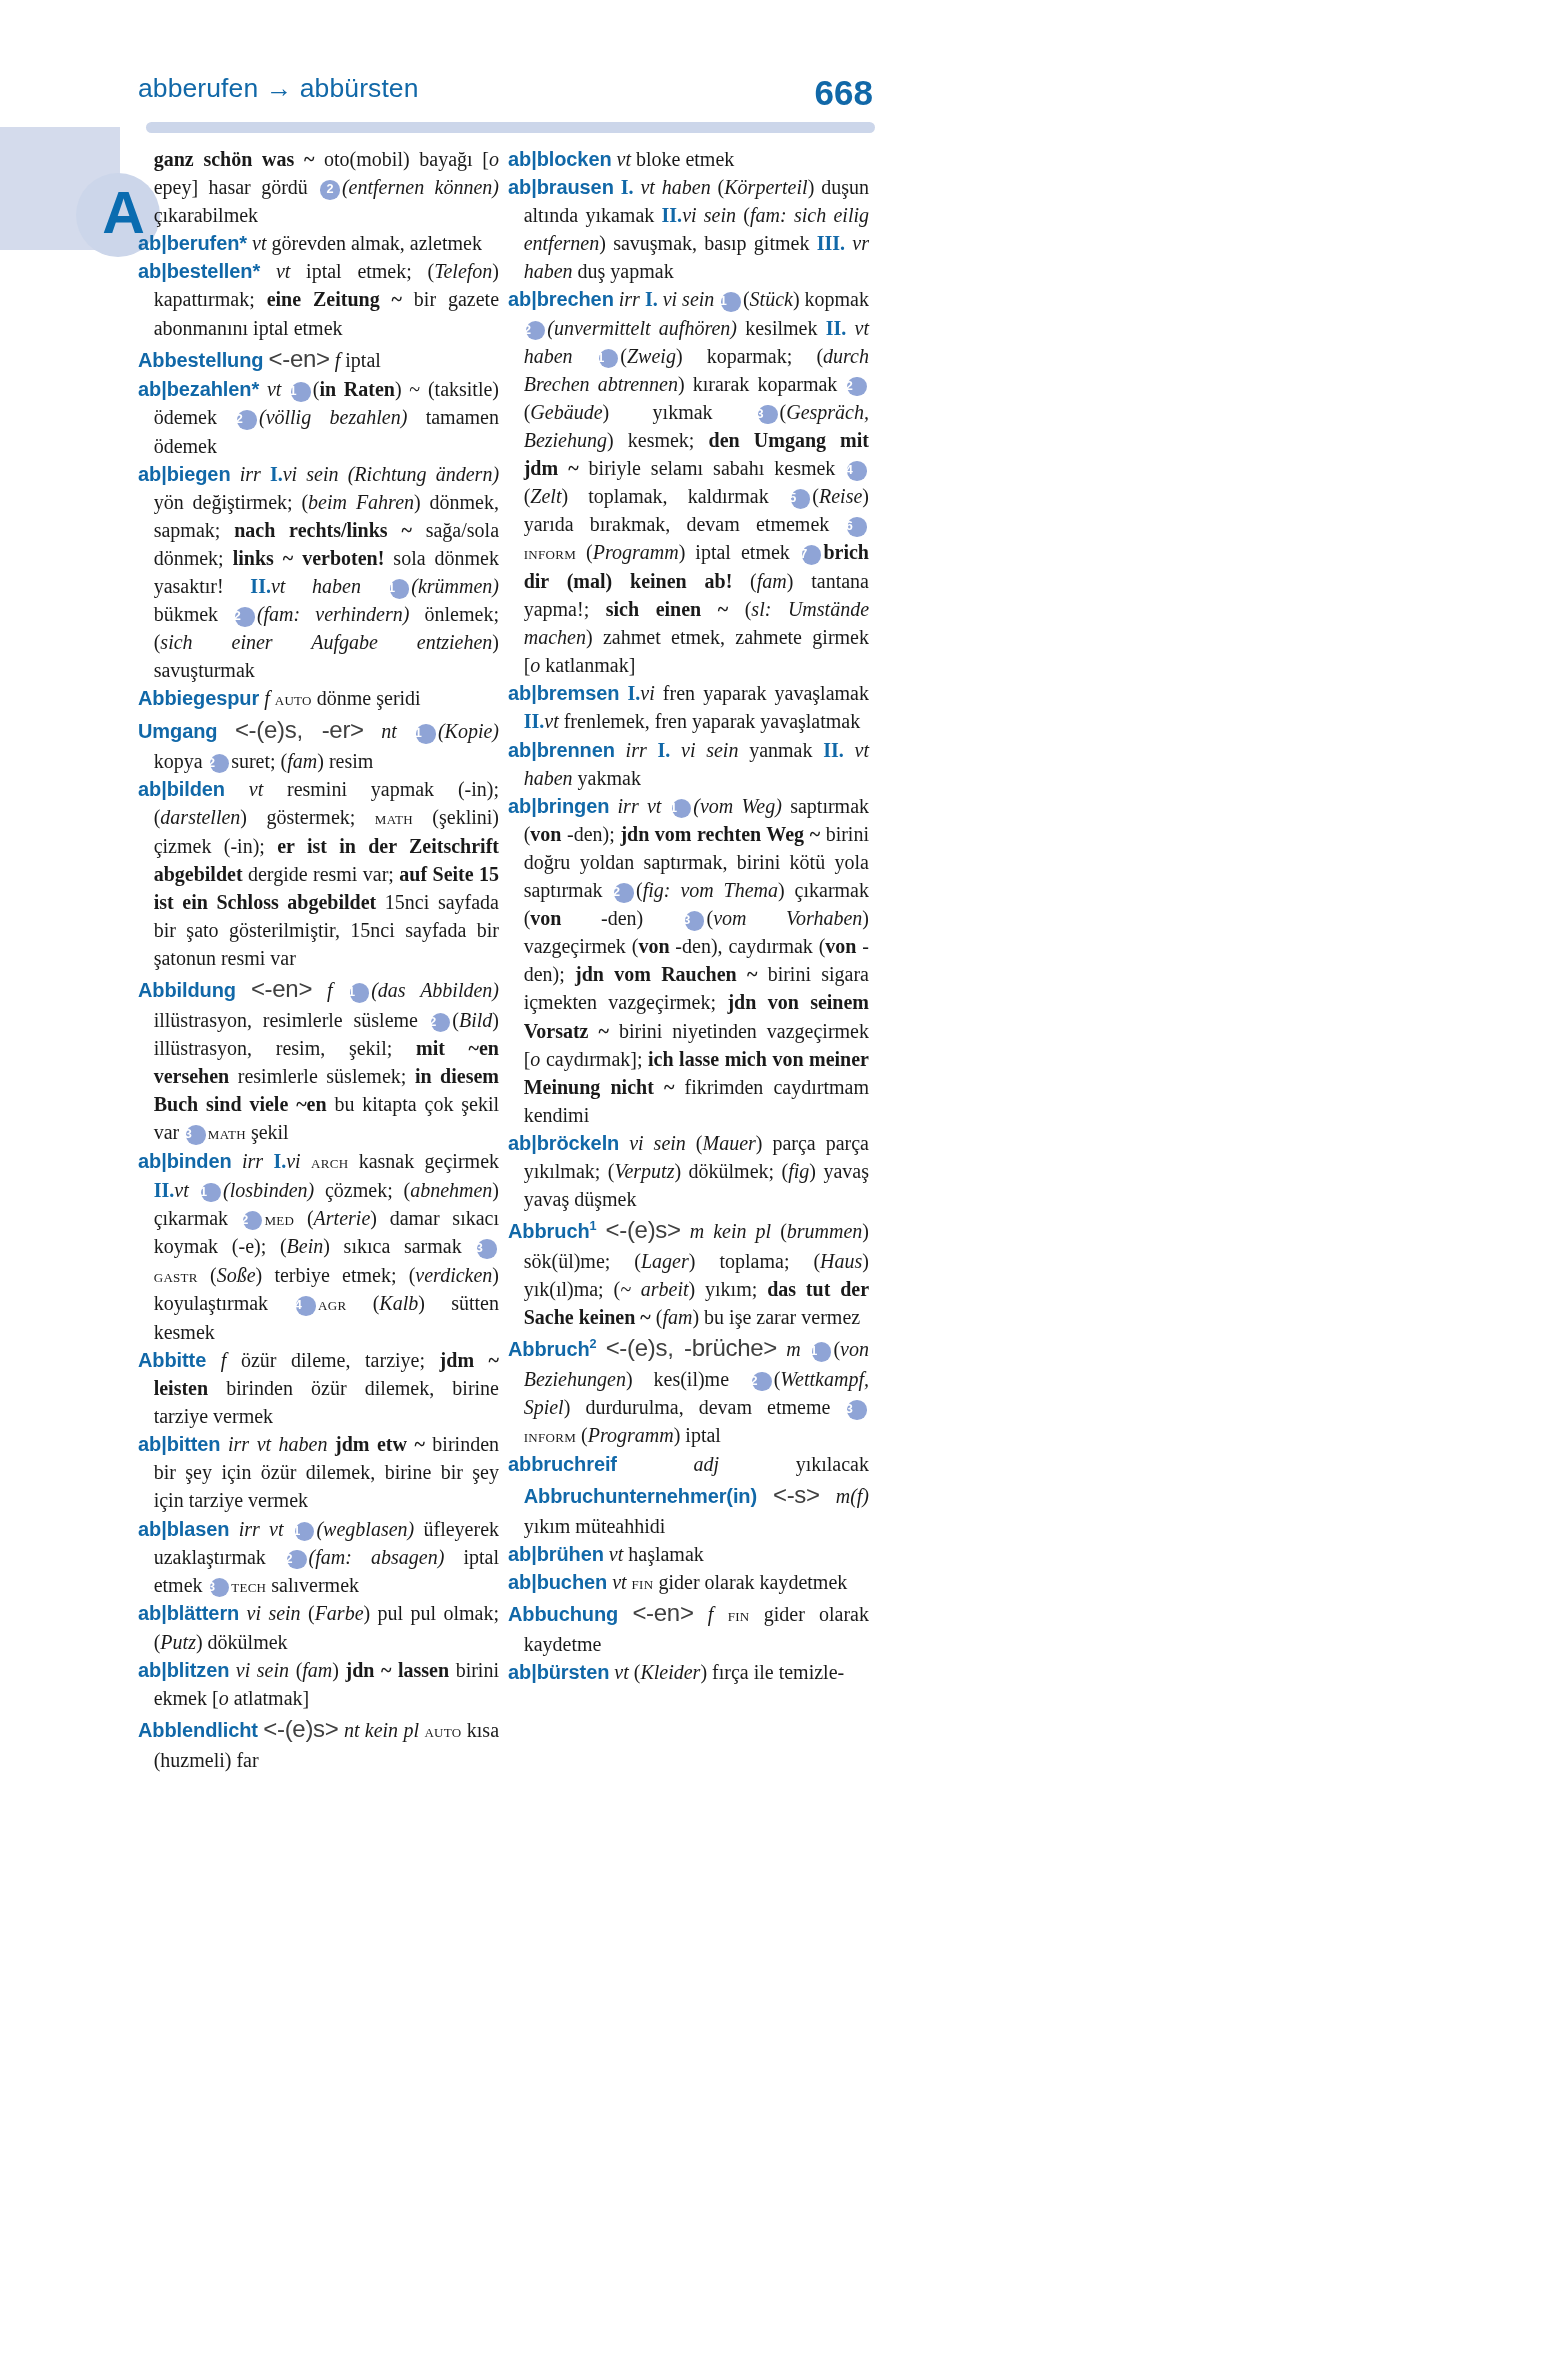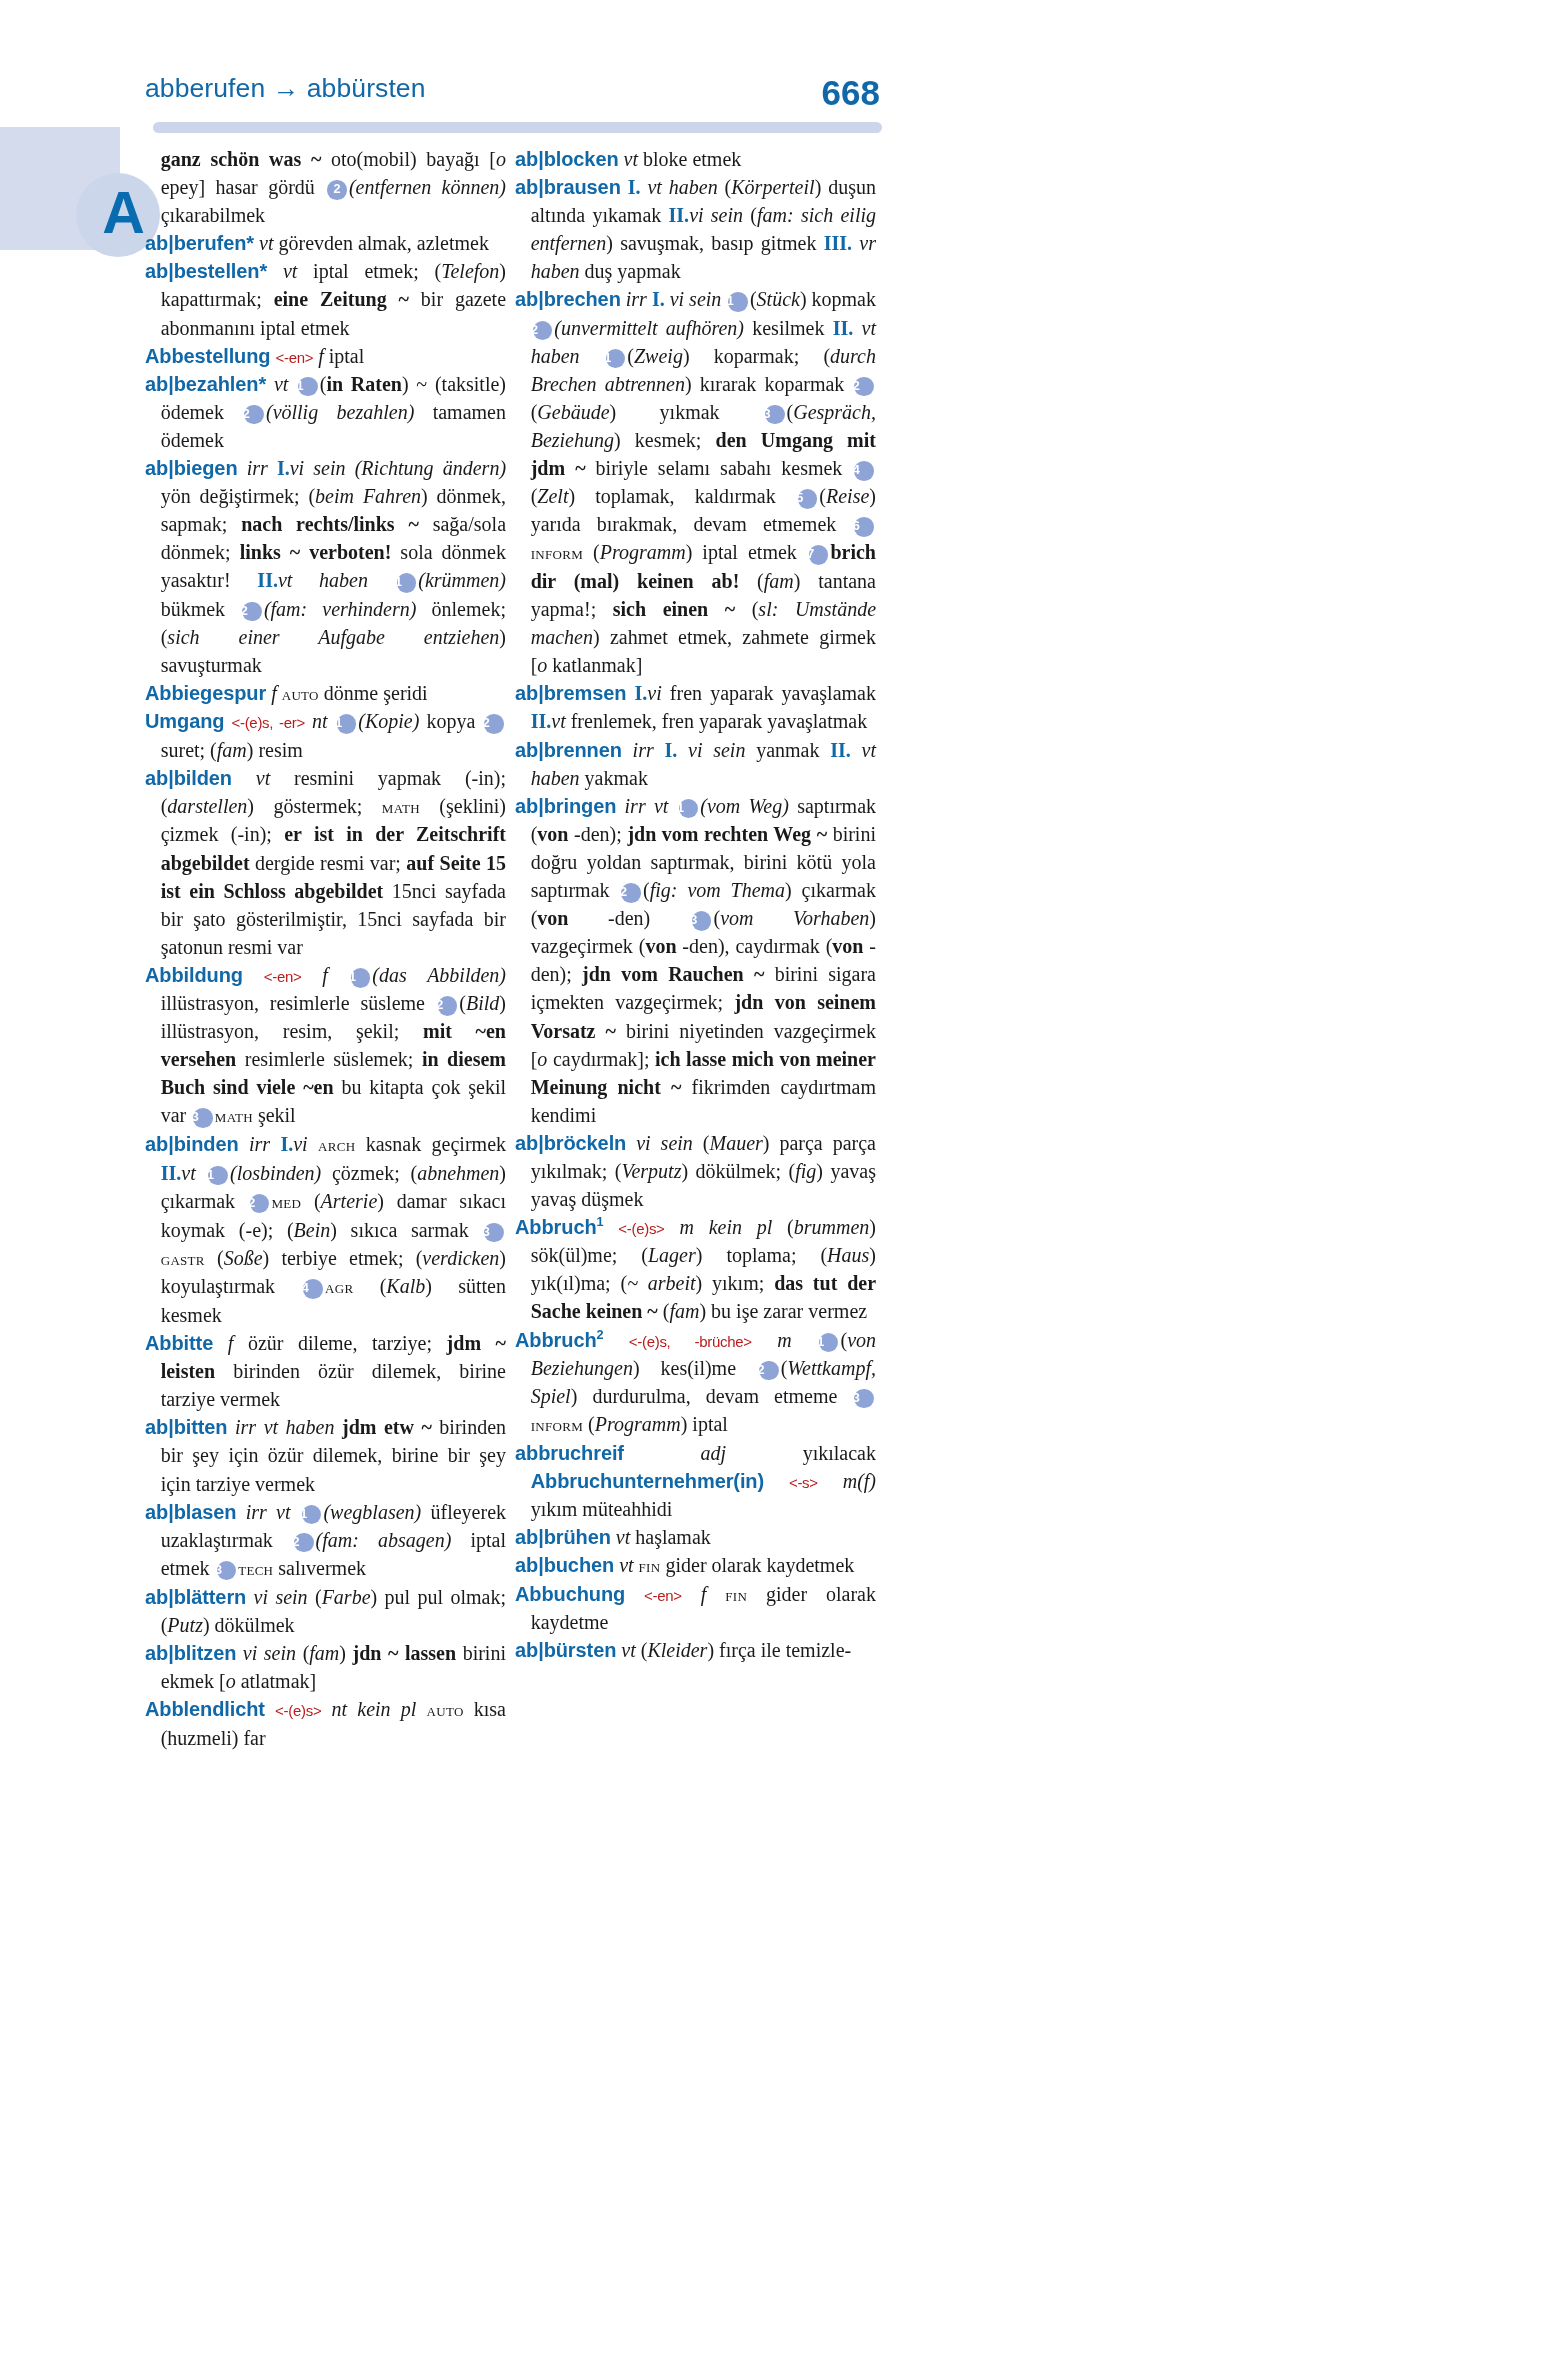--- a/index.html
+++ b/index.html
@@ -36,21 +36,21 @@
     font-weight:bold;
     font-size:59px;
     color:#0a6cb0;
     line-height:80px;
     text-align:center;
   }
 
   
   #page{
     position:absolute;
-    left:145px; top:0;
+    left:138px; top:0;
     width:1418px; height:1948px;
   }
 
   
   #header{
     position:absolute;
     left:0; top:73px;
     width:737px; height:45px;
     display:flex; align-items:baseline; justify-content:space-between;
   }
@@ -118,22 +118,22 @@
   .de{ font-style:italic; }
   .bold{ font-weight:bold; }
   .rom{
     font-family:"Liberation Serif", serif;
     font-weight:bold;
     color:#1168a8;
     font-style:normal;
   }
   .forms{
     font-family:"Liberation Sans", sans-serif;
-    font-size:15px;
-    color:#b91c1c;
+    font-size:24px;
+    color:#404040;
     letter-spacing:-0.3px;
   }
   .sc{
     font-variant:small-caps;
     font-size:19px;
     letter-spacing:0.3px;
   }
   .num{
     display:inline-block;
     width:19.6px; height:19.6px;

